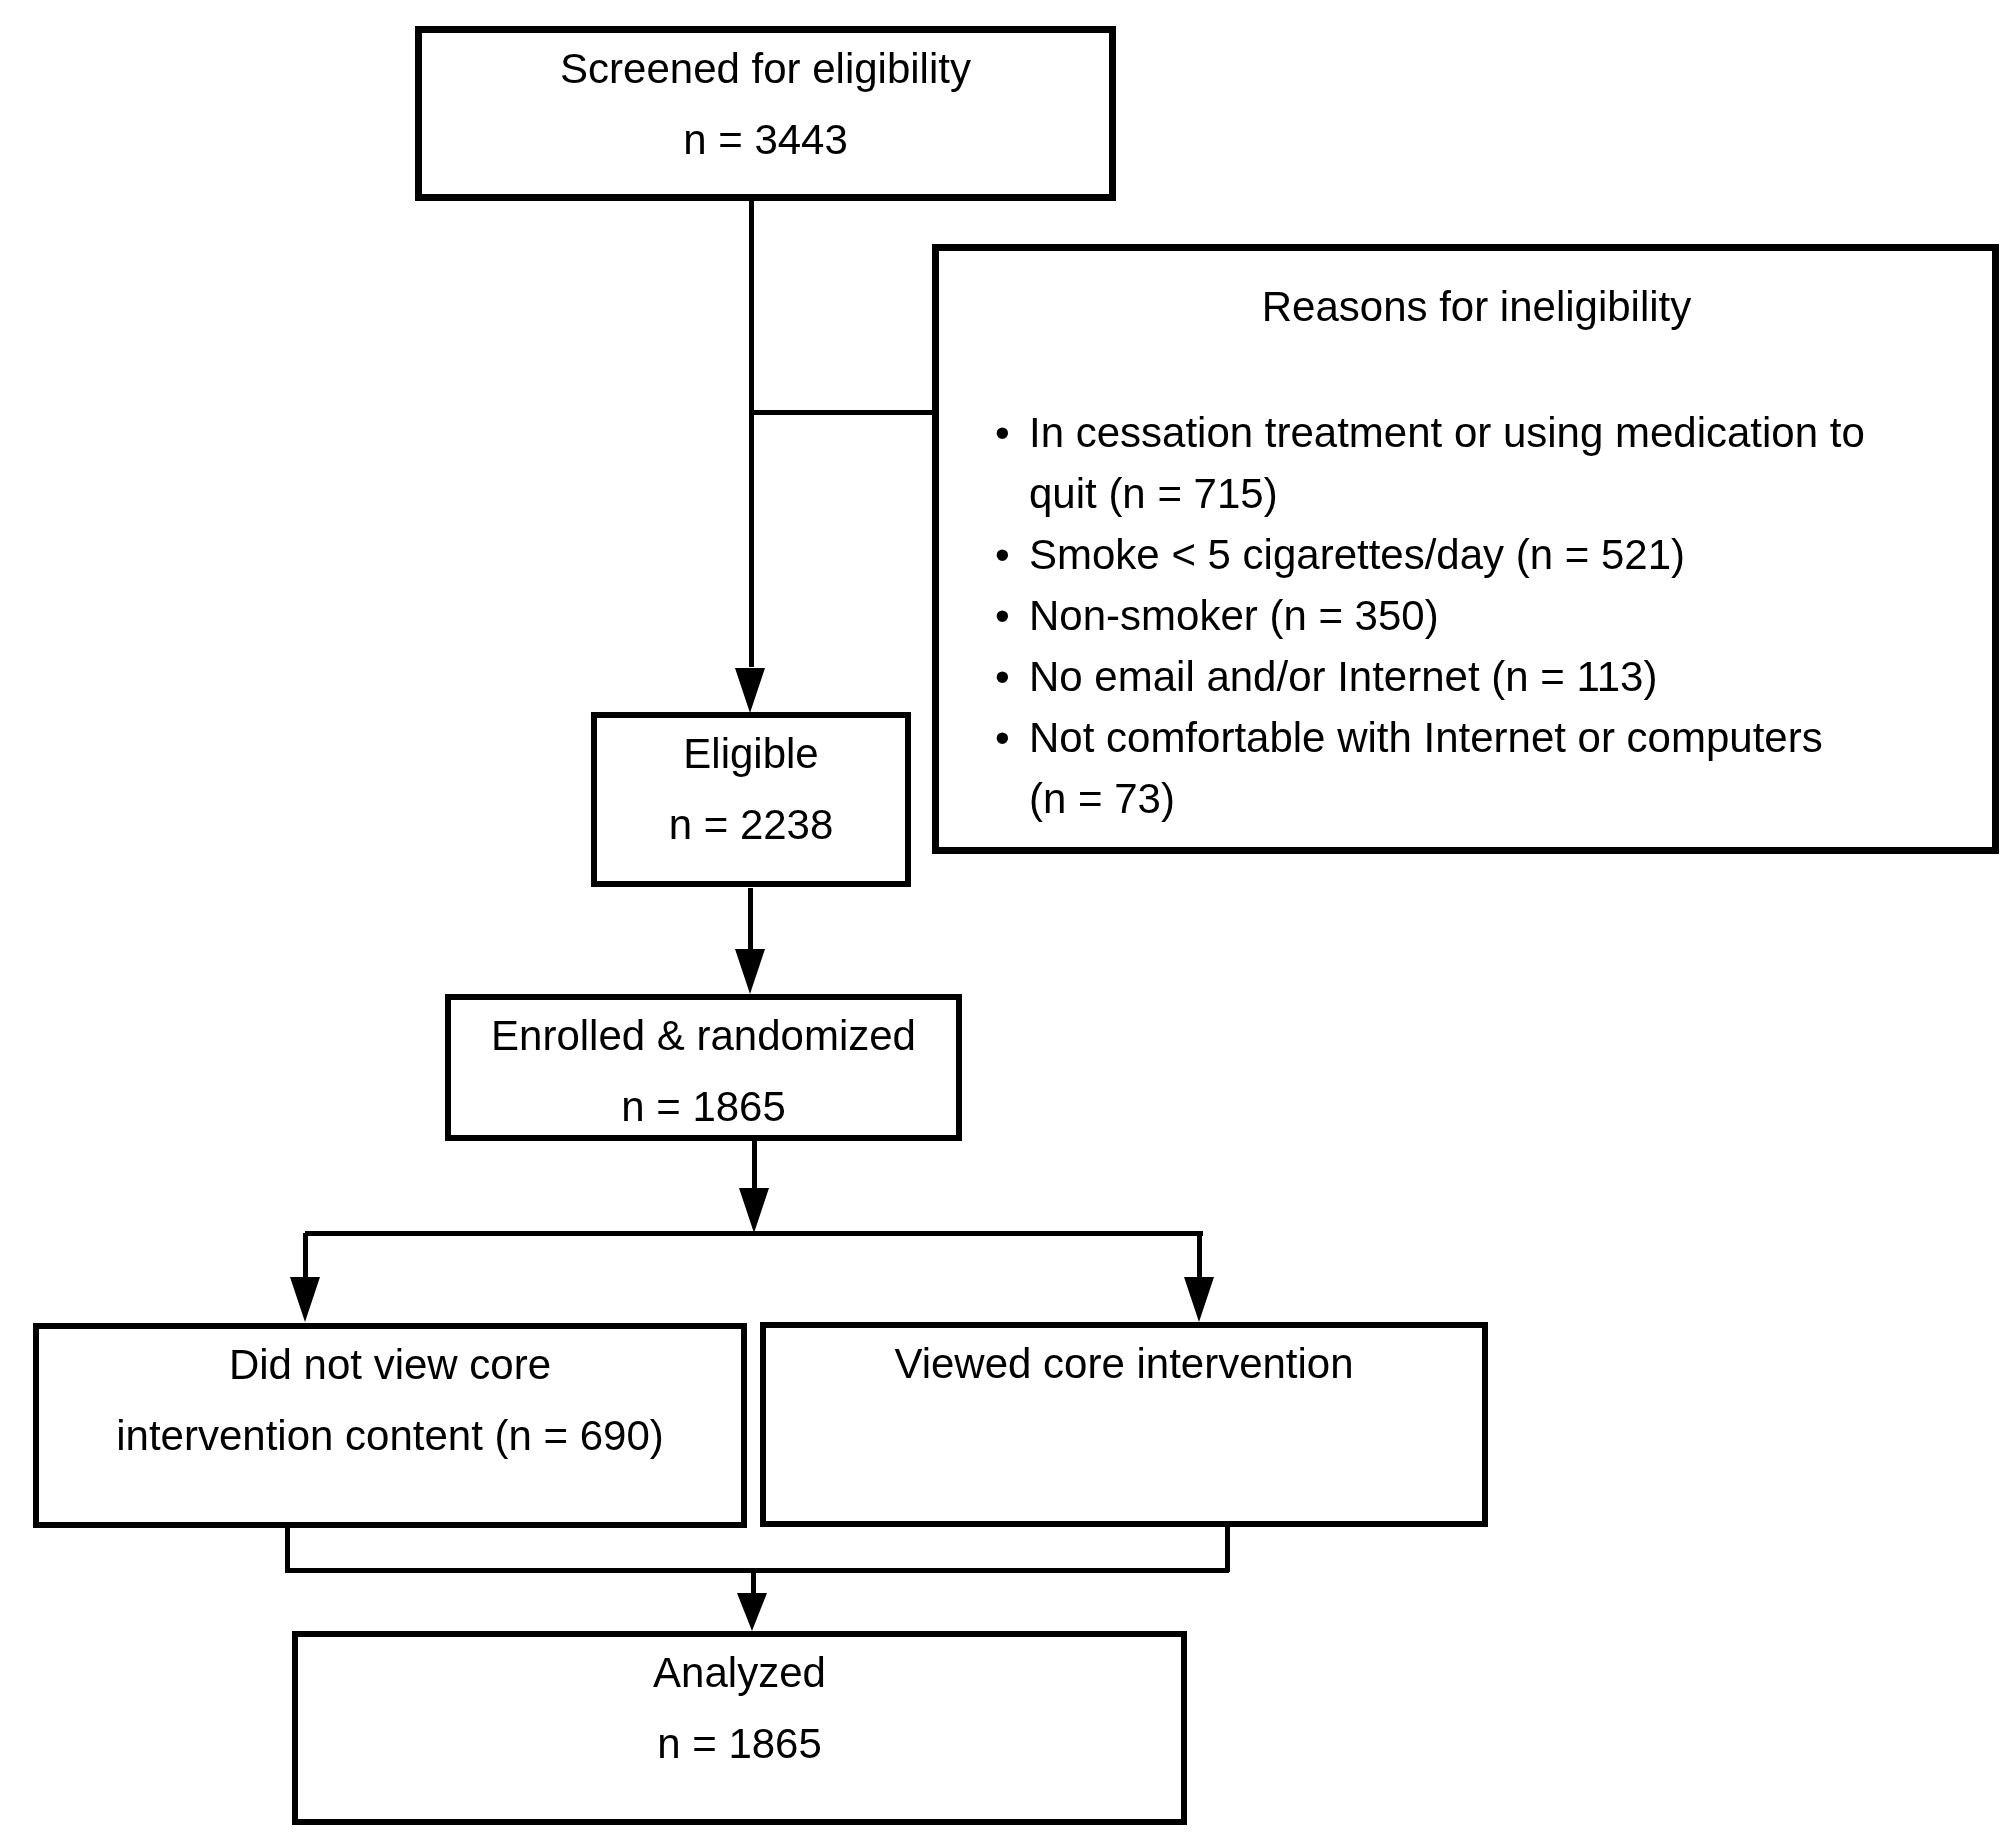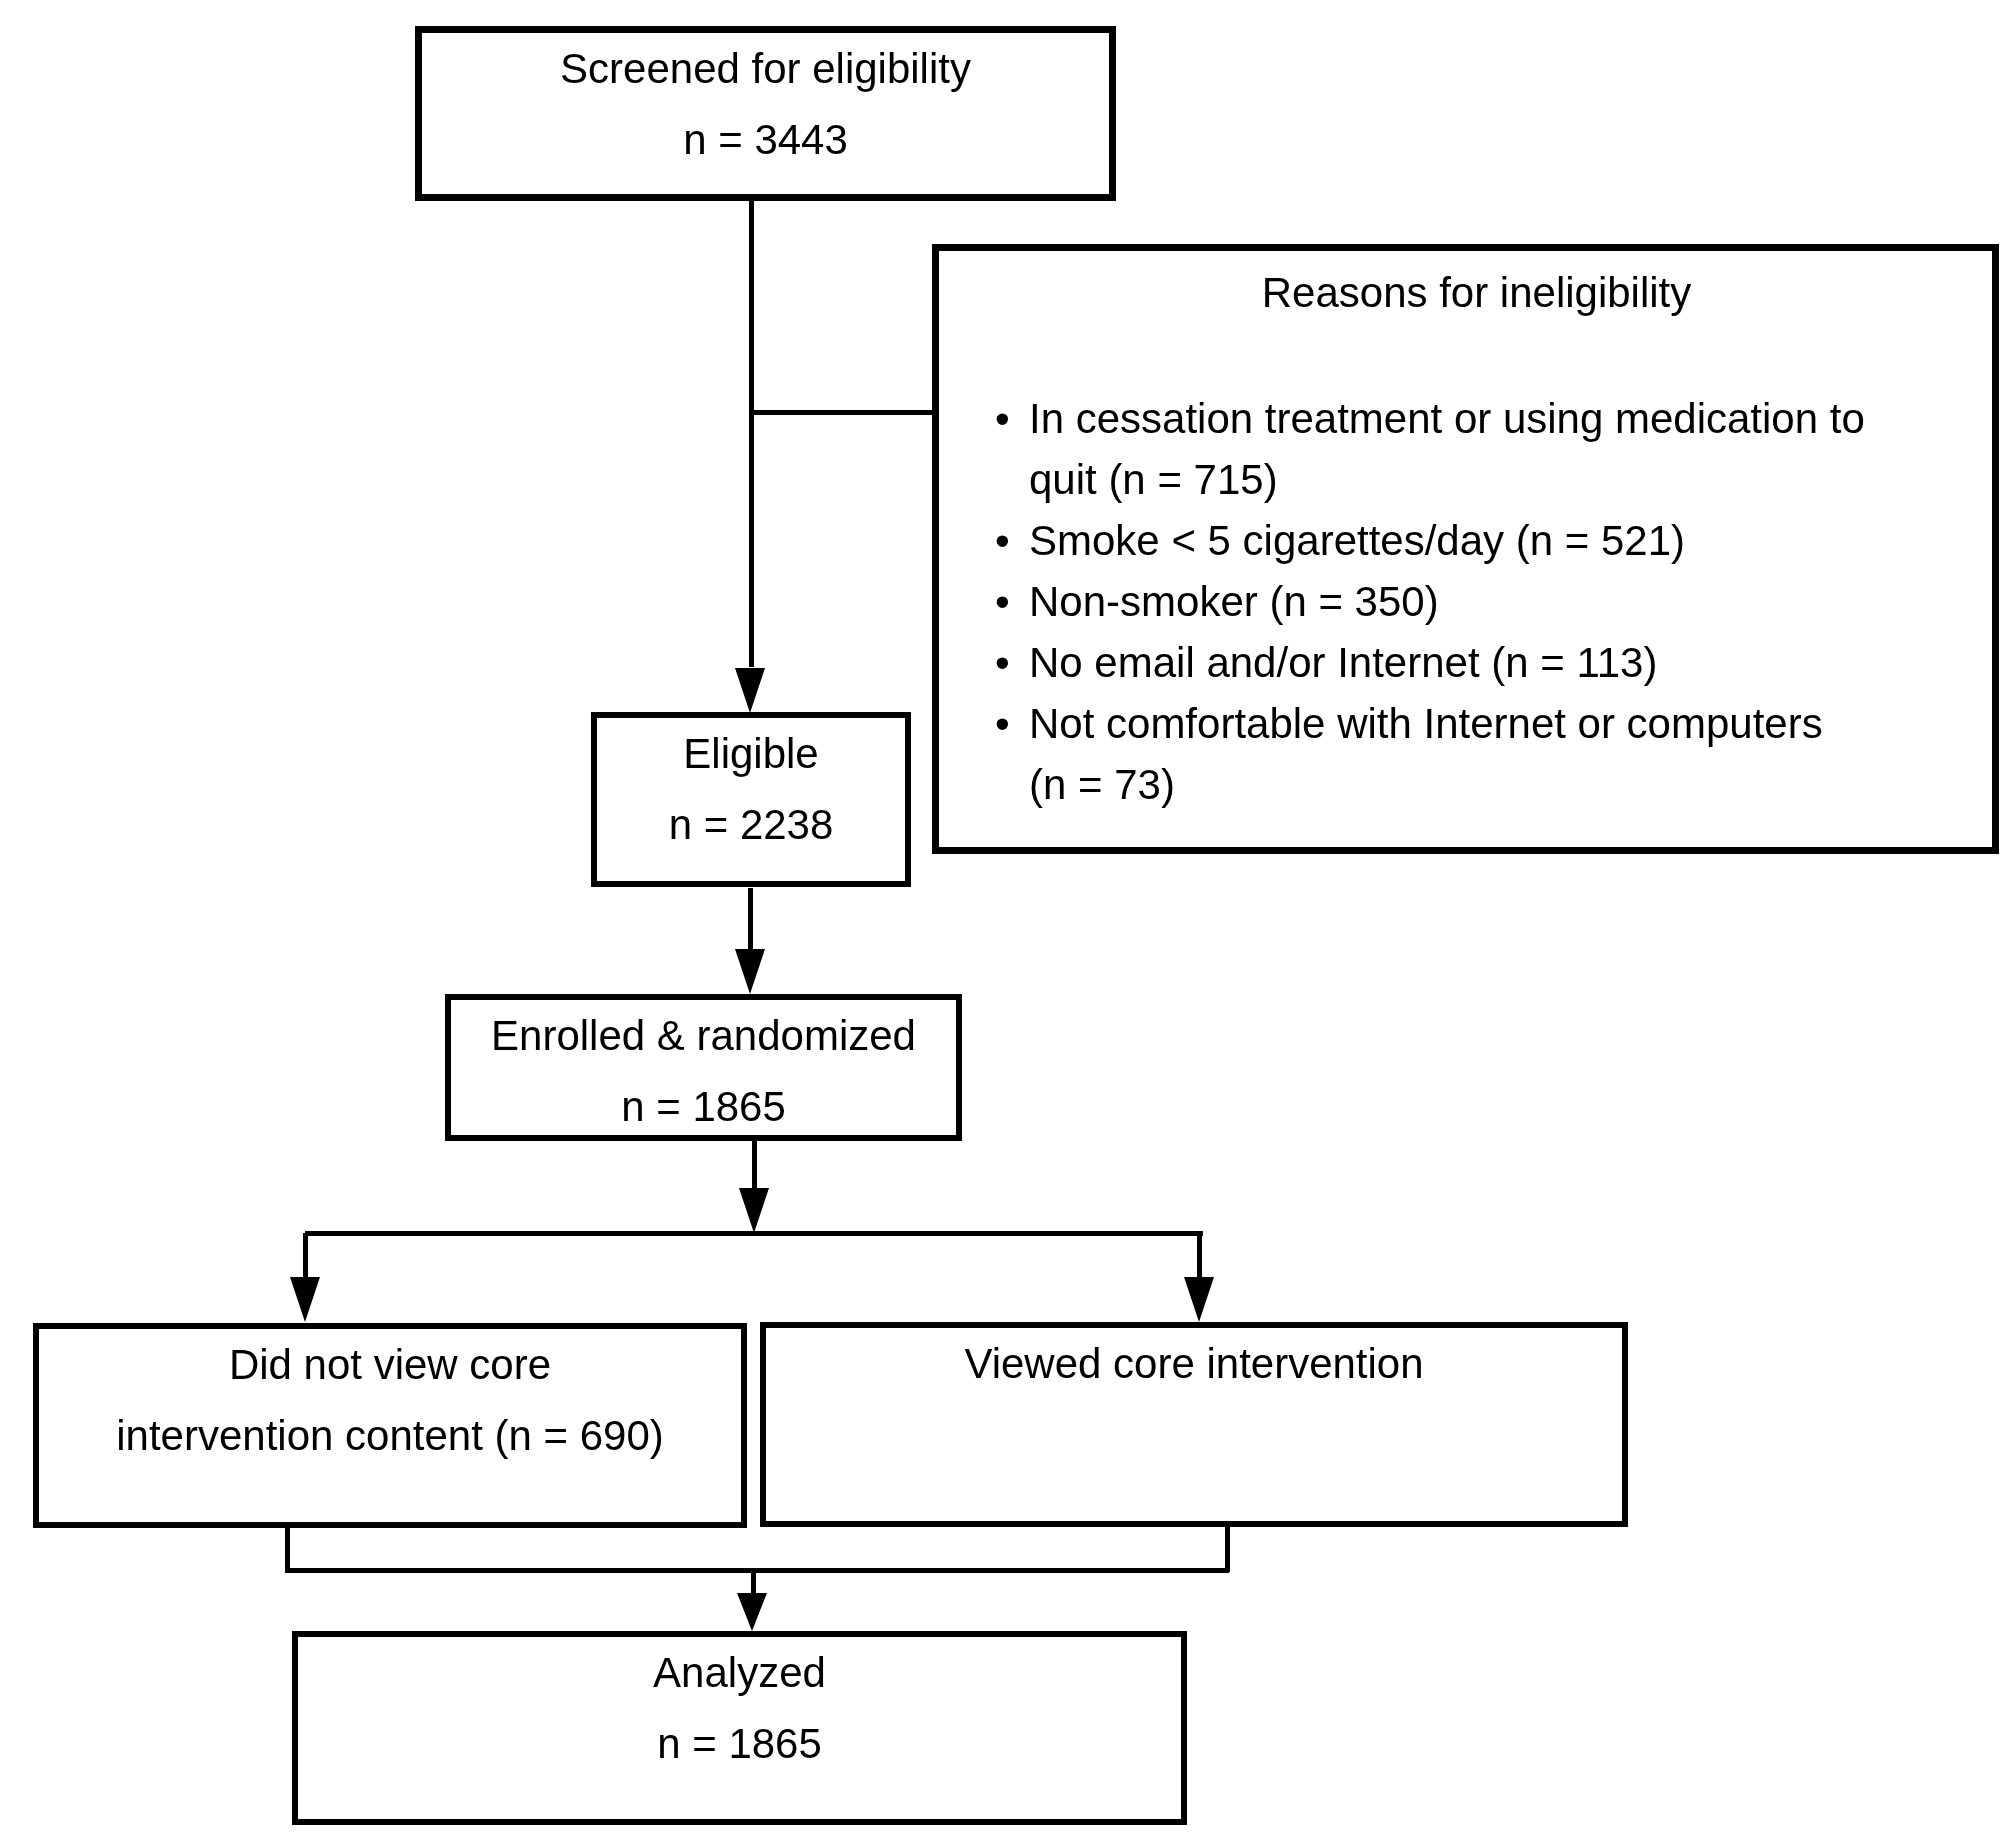--- a/index.html
+++ b/index.html
@@ -21,32 +21,32 @@
     align-items: center;
     text-align: center;
     font-size: 42px;
     line-height: 71px;
   }
   .fbox.thick { border-width: 7.3px; }
   .box-screened { left: 415px;  top: 26px;   width: 701px; height: 175px; }
   .box-eligible { left: 591px; top: 712px; width: 320px;  height: 175px; }
   .box-enrolled { left: 445px;  top: 994px; width: 517px; height: 147px; }
   .box-notview  { left: 33px;   top: 1323px; width: 714px; height: 205px; }
-  .box-viewed   { left: 760px; top: 1322px; width: 868px; height: 205px; }
+  .box-viewed   { left: 760px; top: 1322px; width: 728px; height: 205px; }
   .box-analyzed { left: 292px;  top: 1631px; width: 895px; height: 194px; }
 
   .box-reasons {
     position: absolute;
     box-sizing: border-box;
     left: 932px; top: 244px; width: 1067px; height: 610px;
     background: #ffffff;
     border: 7.3px solid #000000;
     font-size: 42px;
     line-height: 61px;
-    padding: 11px 34px 0 56px;
+    padding: 25px 34px 0 56px;
   }
   .reasons-title { text-align: center; }
   .bullets { margin-top: 65px; }
   .bullet-row { display: flex; align-items: flex-start; }
   .bullet-dot { width: 34px; flex: 0 0 34px; }
   .bullet-text { flex: 1; }
   .bullet-line2 { }
 
   .vline { position: absolute; width: 4.5px; background: #000000; }
   .hline { position: absolute; height: 4.5px; background: #000000; }

